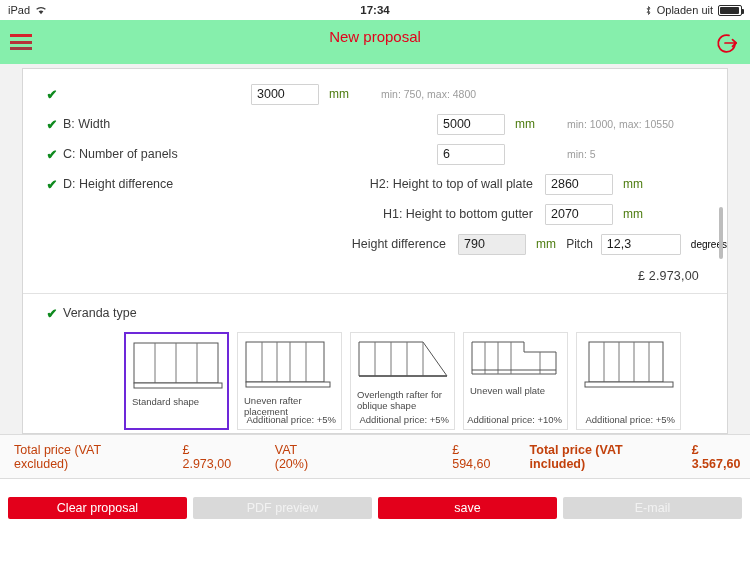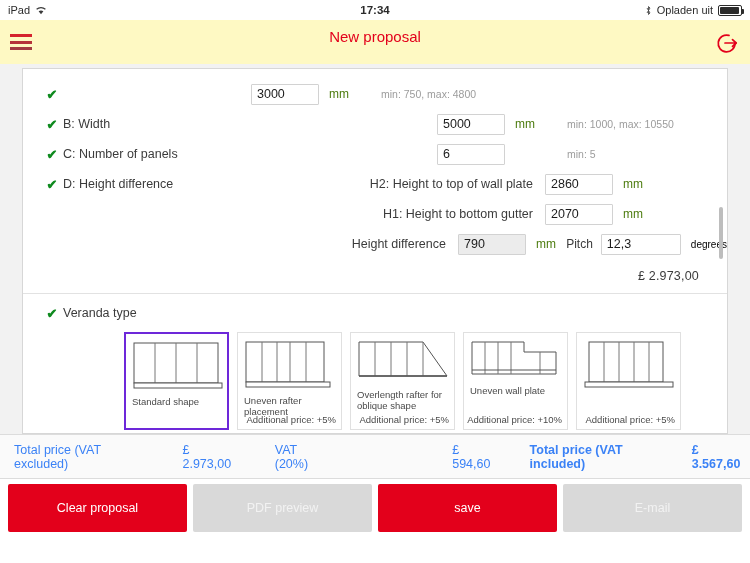--- a/index.html
+++ b/index.html
@@ -30,21 +30,21 @@
   .batt::after {
     content:""; position:absolute; right:-3px; top:3px; width:2px; height:5px;
     background:#2b2b2b; border-radius:0 1px 1px 0;
   }
   .batt-fill { position:absolute; left:1px; top:1px; bottom:1px; width: 19px; background:#2b2b2b; border-radius:1px; }
 
   
   .navbar {
     height: 44px; position: relative;
     display: flex; align-items: center; justify-content: center;
-    background: #fef9c3;
+    background: #86efac;
   }
   .nav-title {
     color: #e3001b; font-size: 15px; font-weight: normal;
     position: absolute; top: 8px; left: 0; right: 0; text-align:center;
   }
   .hamburger {
     position: absolute; left: 10px; top: 14px;
     width: 22px; height: 16px; display: flex; flex-direction: column; justify-content: space-between;
     cursor: pointer;
   }
@@ -123,34 +123,34 @@
   }
   .card.selected { border: 2px solid #6d28d9; }
   .card .cap { font-size: 9.5px; color: #4a4a4a; line-height: 11px; margin-top: 3px; }
   .card .price { position:absolute; bottom: 4px; right: 5px; font-size: 9.5px; color:#4a4a4a; }
   .card svg { display:block; }
 
   
   .totals {
     height: 45px; display: flex; 
     background: #fafafa; border-top: 1px solid #dcdcdc; border-bottom: 1px solid #dcdcdc;
-    font-size: 12.5px; color: #3b82f6;
+    font-size: 12.5px; color: #c2410c;
   }
   .tot-cell { display: flex; align-items: center; height: 100%; }
   .tot-a { padding-left: 14px; }
   .tot-a .val { margin-left: 26px; }
   .tot-b { margin-left: 34px; }
   .tot-b .val { margin-left: 120px; }
   .tot-c { margin-left: 30px; font-weight: bold; }
   .tot-c .val { margin-left: 12px; font-weight: bold; }
 
   
   .actions { height: 58px; display:flex; align-items:center; gap: 6px; padding: 0 8px; background:#fff; }
   .btn {
-    height: 48px; flex: 1 1 0; display:flex; align-items:center; justify-content:center;
+    height: 22px; flex: 1 1 0; display:flex; align-items:center; justify-content:center;
     font-size: 12.5px; color: #fff; border-radius: 2px; cursor: pointer; user-select:none;
   }
   .btn.primary { background: #e3001b; }
   .btn.disabled { background: #d9d9d9; color: #f2f2f2; cursor: default; }
 </style>
 </head>
 <body>
 
 <div class="app">
 

